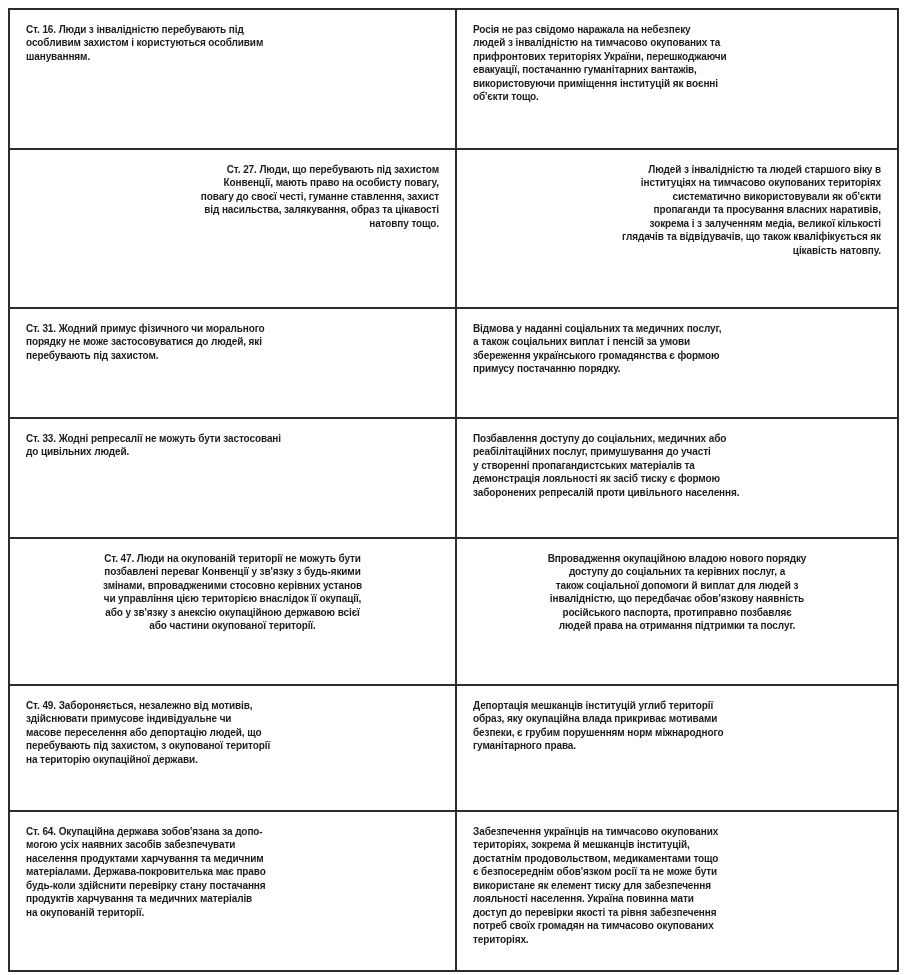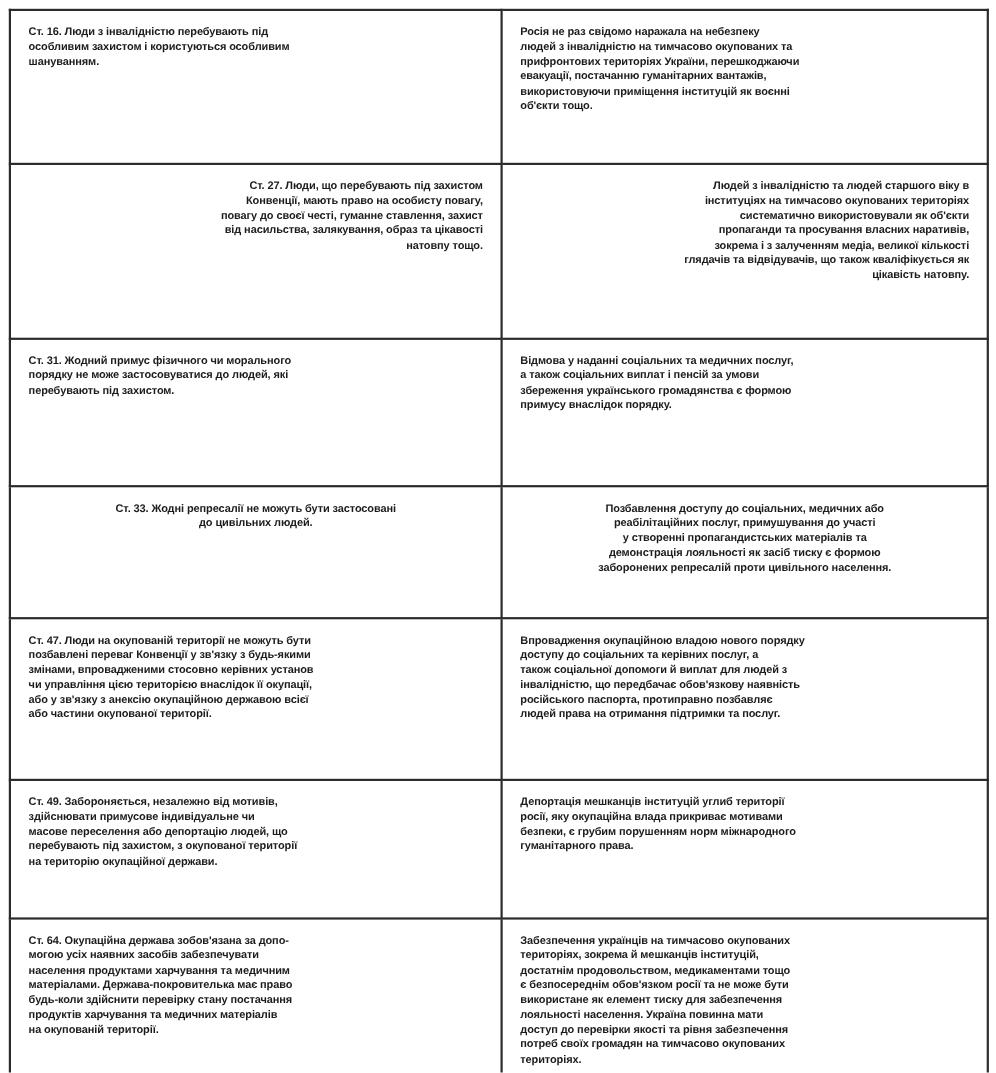--- a/index.html
+++ b/index.html
@@ -48,23 +48,23 @@
     line-height: 1.345;
     letter-spacing: -0.1px;
     color: #1c1c1c;
     white-space: pre-line;
     font-weight: 700;
   }
 
   
   tr[data-row="0"] td { height: 140px; }
   tr[data-row="1"] td { height: 159px; text-align: right; }
-  tr[data-row="2"] td { height: 134px; margin-top: 12px; }
-  tr[data-row="3"] td { height: 120px; text-align: center; }
-  tr[data-row="4"] td { height: 147px; }
+  tr[data-row="2"] td { height: 110px; margin-top: 12px; }
+  tr[data-row="3"] td { height: 120px; }
+  tr[data-row="4"] td { height: 147px; text-align: center; }
   tr[data-row="5"] td { height: 126px; margin-top: 36px; }
   tr[data-row="6"] td { height: 160px; }
 </style>
 </head>
 <body>
 
 <div class="page">
   <table class="comparison-table">
     <colgroup>
       <col class="col-article">
@@ -110,21 +110,21 @@
       <tr data-row="2">
         <td>
           <p class="cell-text">Ст. 31. Жодний примус фізичного чи морального
 порядку не може застосовуватися до людей, які
 перебувають під захистом.</p>
         </td>
         <td>
           <p class="cell-text">Відмова у наданні соціальних та медичних послуг,
 а також соціальних виплат і пенсій за умови
 збереження українського громадянства є формою
-примусу внаслідок порядку.</p>
+примусу постачанню порядку.</p>
         </td>
       </tr>
 
       <tr data-row="3">
         <td>
           <p class="cell-text">Ст. 33. Жодні репресалії не можуть бути застосовані
 до цивільних людей.</p>
         </td>
         <td>
           <p class="cell-text">Позбавлення доступу до соціальних, медичних або
@@ -157,21 +157,21 @@
       <tr data-row="5">
         <td>
           <p class="cell-text">Ст. 49. Забороняється, незалежно від мотивів,
 здійснювати примусове індивідуальне чи
 масове переселення або депортацію людей, що
 перебувають під захистом, з окупованої території
 на територію окупаційної держави.</p>
         </td>
         <td>
           <p class="cell-text">Депортація мешканців інституцій углиб території
-росії, яку окупаційна влада прикриває мотивами
+образ, яку окупаційна влада прикриває мотивами
 безпеки, є грубим порушенням норм міжнародного
 гуманітарного права.</p>
         </td>
       </tr>
 
       <tr data-row="6">
         <td>
           <p class="cell-text">Ст. 64. Окупаційна держава зобов'язана за допо-
 могою усіх наявних засобів забезпечувати
 населення продуктами харчування та медичним

